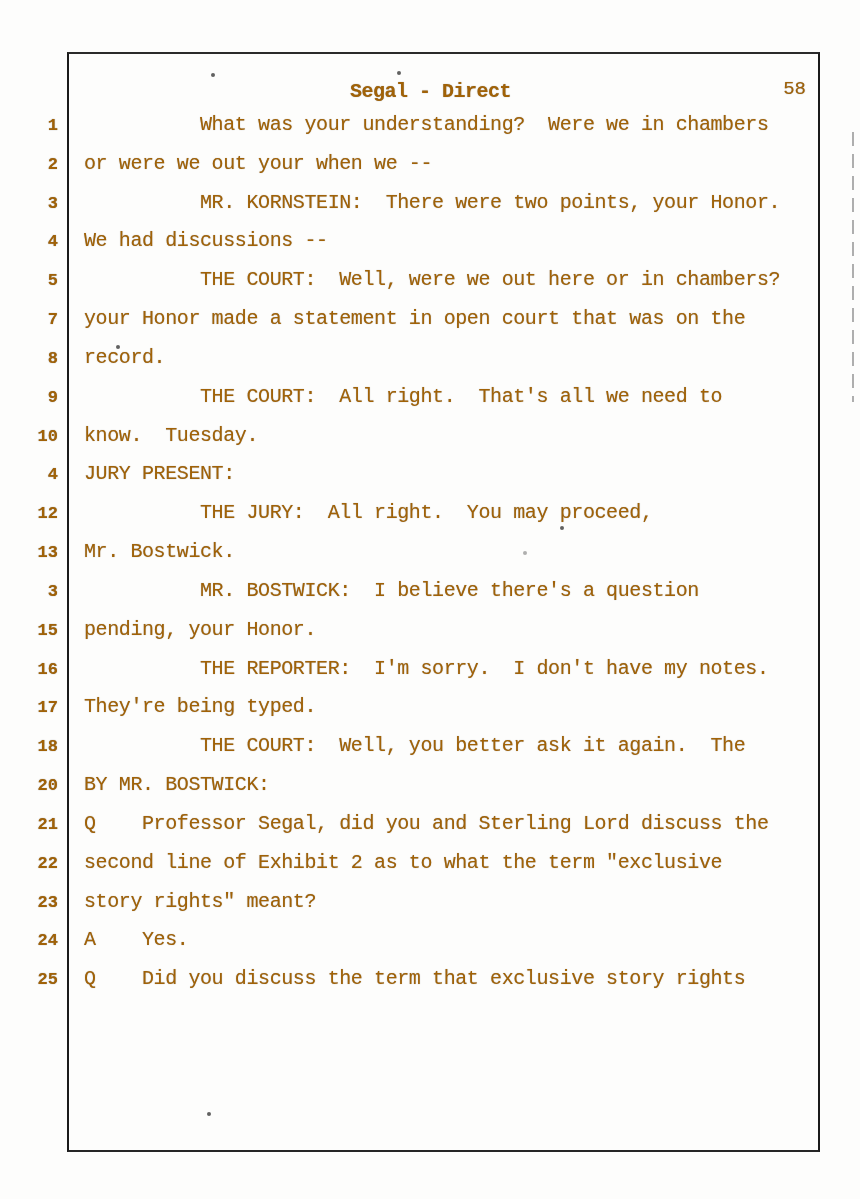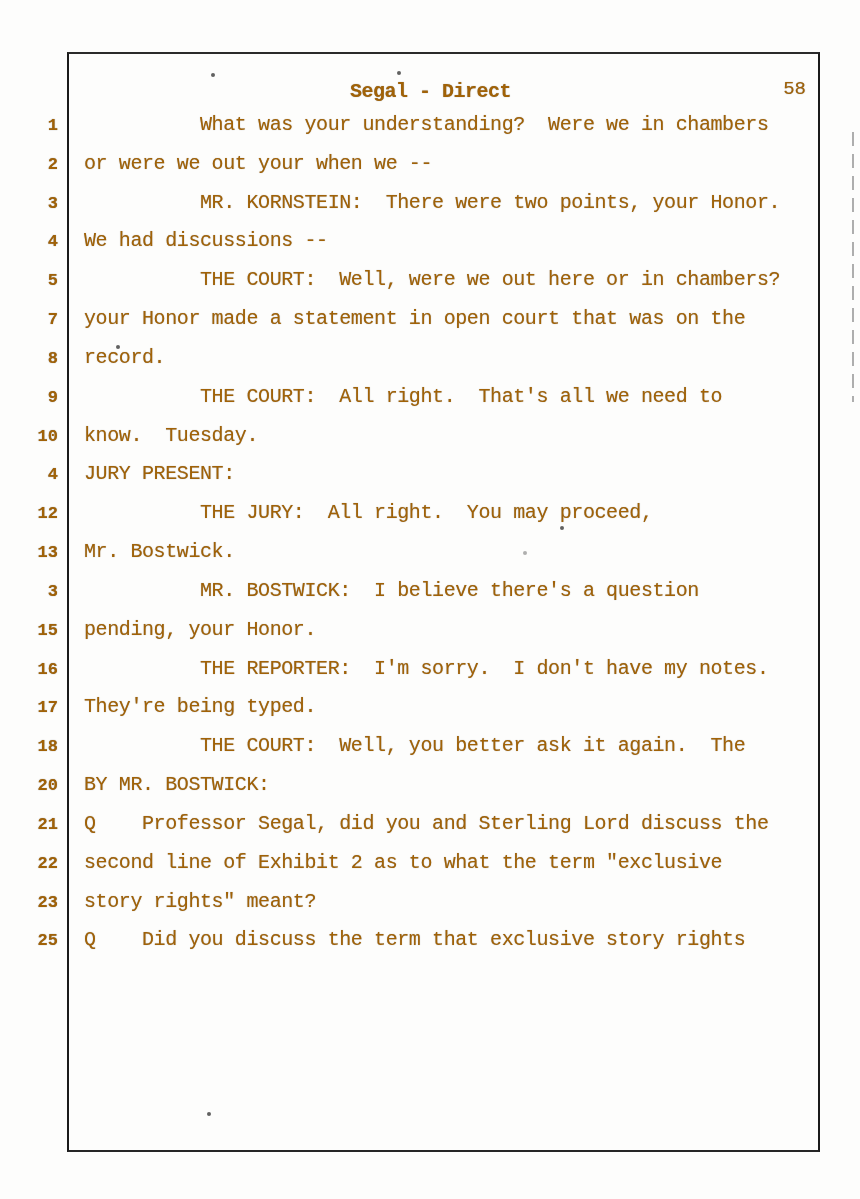--- a/index.html
+++ b/index.html
@@ -125,20 +125,21 @@
       <div class="line-row"><span class="line-num">13</span><span class="line-text">Mr. Bostwick.</span></div>
       <div class="line-row"><span class="line-num">3</span><span class="line-text">          MR. BOSTWICK:  I believe there's a question</span></div>
       <div class="line-row"><span class="line-num">15</span><span class="line-text">pending, your Honor.</span></div>
       <div class="line-row"><span class="line-num">16</span><span class="line-text">          THE REPORTER:  I'm sorry.  I don't have my notes.</span></div>
       <div class="line-row"><span class="line-num">17</span><span class="line-text">They're being typed.</span></div>
       <div class="line-row"><span class="line-num">18</span><span class="line-text">          THE COURT:  Well, you better ask it again.  The</span></div>
       <div class="line-row"><span class="line-num">20</span><span class="line-text">BY MR. BOSTWICK:</span></div>
       <div class="line-row"><span class="line-num">21</span><span class="line-text">Q    Professor Segal, did you and Sterling Lord discuss the</span></div>
       <div class="line-row"><span class="line-num">22</span><span class="line-text">second line of Exhibit 2 as to what the term "exclusive</span></div>
       <div class="line-row"><span class="line-num">23</span><span class="line-text">story rights" meant?</span></div>
+      <div class="line-row"><span class="line-num">24</span><span class="line-text">A    Yes.</span></div>
       <div class="line-row"><span class="line-num">25</span><span class="line-text">Q    Did you discuss the term that exclusive story rights</span></div>
     </div>
 
   <div class="speck" style="left:211px; top:73px;"></div>
   <div class="speck" style="left:397px; top:71px;"></div>
   <div class="speck" style="left:116px; top:345px;"></div>
   <div class="speck" style="left:560px; top:526px;"></div>
   <div class="speck" style="left:523px; top:551px; opacity:0.4;"></div>
   <div class="speck" style="left:207px; top:1112px;"></div>
   <div class="artifact-line"></div>

